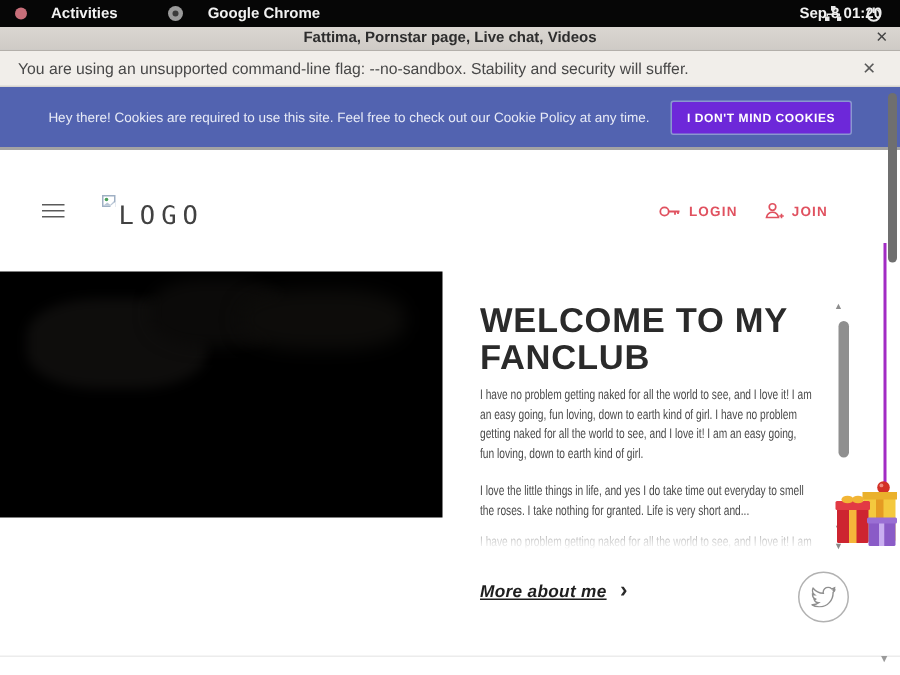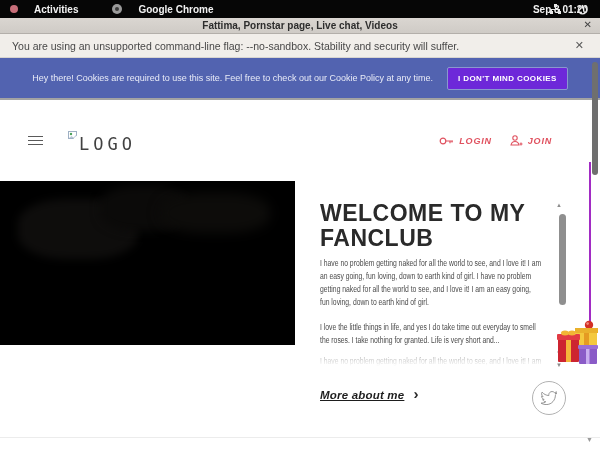--- a/index.html
+++ b/index.html
@@ -42,21 +42,21 @@
   
   .site-header { position:absolute; left:0; top:100px; width:600px; height:81px; background:#fff;
                  display:flex; align-items:center; }
   .hamburger { margin-left:28px; width:15px; cursor:pointer; }
   .hamburger i { display:block; height:1.5px; background:#5a5a5a; margin:2.6px 0; }
   .logo-wrap { margin-left:25px; display:flex; align-items:flex-end; cursor:pointer; }
   .logo-text { font-family:"DejaVu Sans Mono", monospace; font-size:17px; letter-spacing:4px; color:#414141; }
   .broken-img { margin-right:1px; margin-bottom:9px; }
   .hdr-right { margin-left:auto; margin-right:48px; display:flex; align-items:center; gap:18px; }
   .hdr-link { display:flex; align-items:center; gap:5px; cursor:pointer; }
-  .hdr-link span { color:#e0515f; font-size:9px; font-weight:bold; font-style:italic; letter-spacing:.8px; }
+  .hdr-link span { color:#e0515f; font-size:9px; font-weight:bold; letter-spacing:.8px; }
 
   
   .media { position:absolute; left:0; top:181px; width:295px; height:164px; background:#000; overflow:hidden; cursor:pointer; }
   .media .blob1 { position:absolute; left:18px; top:18px; width:120px; height:60px; background:#0e0d0c; border-radius:40%; filter:blur(4px); }
   .media .blob2 { position:absolute; left:100px; top:5px; width:90px; height:45px; background:#0b0a09; border-radius:40%; filter:blur(5px); }
   .media .blob3 { position:absolute; left:160px; top:12px; width:110px; height:40px; background:#0d0c0a; border-radius:40%; filter:blur(6px); }
 
   .about { position:absolute; left:296px; top:181px; width:304px; height:256px; background:#fff; }
   .about h1 { position:absolute; left:24px; top:20px; width:232px; font-size:23px; line-height:25px;
               font-weight:bold; letter-spacing:.5px; color:#2a2a2a; }

